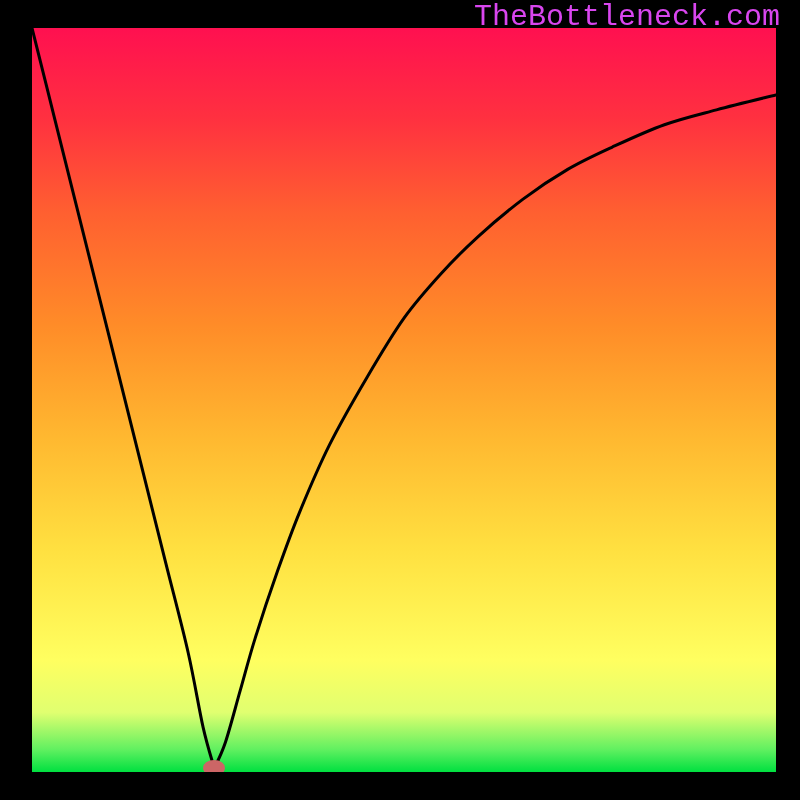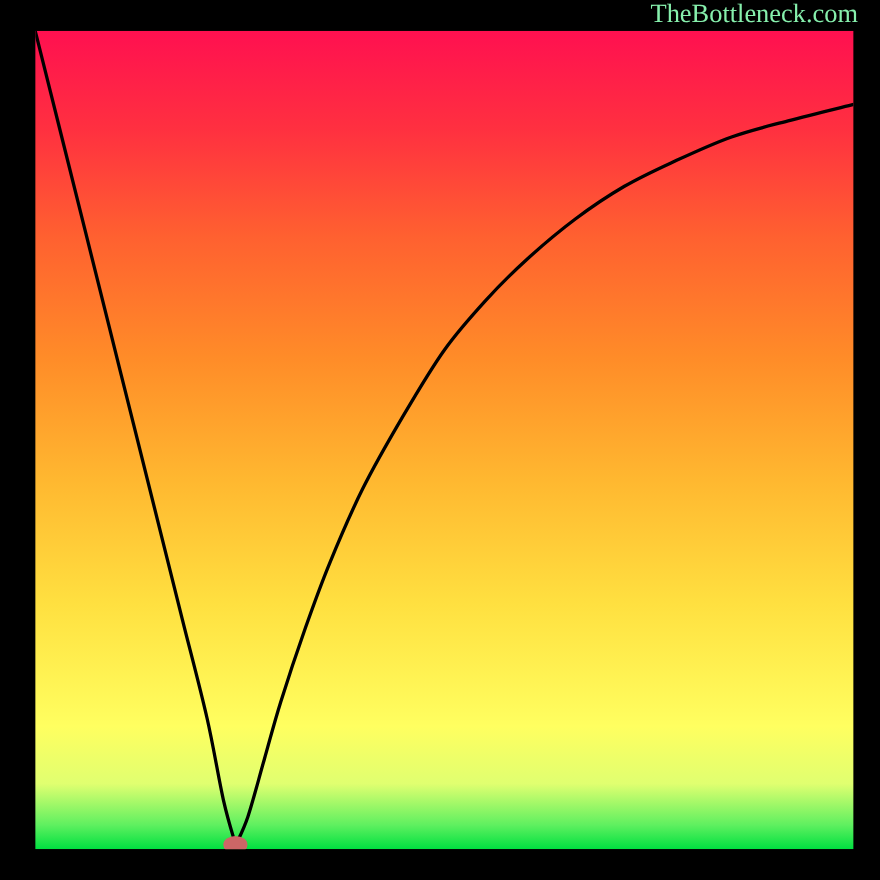--- a/index.html
+++ b/index.html
@@ -26,24 +26,24 @@
     position: absolute;
     left: 0;
     top: 0;
     width: 100%;
     height: 100%;
   }
   .watermark {
     position: absolute;
     top: 0;
     right: 20px;
-    font-size: 24px;
+    font-size: 30px;
     font-weight: 400;
-    color: #86efac;
-    font-family: Liberation Serif, serif;
+    color: #d946ef;
+    font-family: Liberation Mono, monospace;
     letter-spacing: 0px;
   }
   svg.curve {
     position: absolute;
     left: 0;
     top: 0;
     width: 100%;
     height: 100%;
   }
   .marker {

